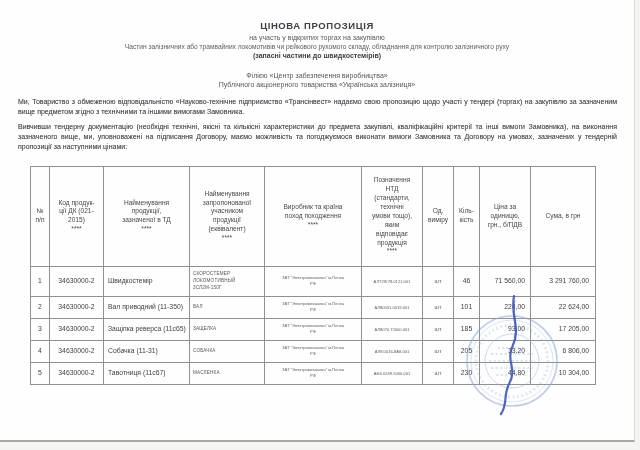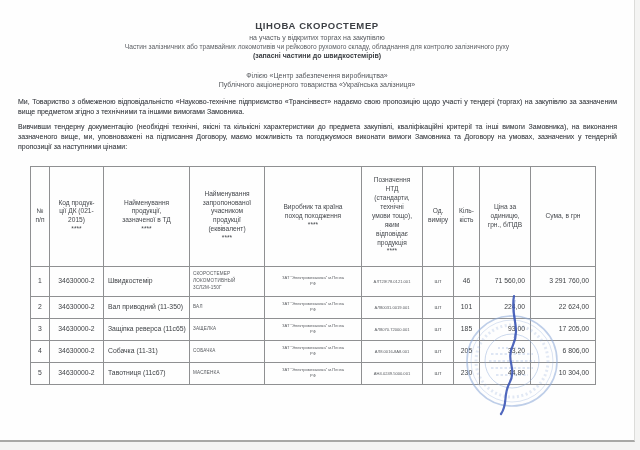--- a/index.html
+++ b/index.html
@@ -63,21 +63,21 @@
   
   .stamp{position:absolute;left:458px;top:306px;pointer-events:none;}
   .signature{position:absolute;left:488px;top:290px;pointer-events:none;}
 </style>
 </head>
 <body>
 
 <div class="page">
 
   <div class="doc-head">
-    <div class="doc-title">ЦІНОВА СКОРОСТЕМЕР</div>
+    <div class="doc-title">ЦІНОВА ПРОПОЗИЦІЯ</div>
     <div class="doc-sub1">на участь у відкритих торгах на закупівлю</div>
     <div class="doc-sub2">Частин залізничних або трамвайних локомотивів чи рейкового рухомого складу, обладнання для контролю залізничного руху</div>
     <div class="doc-sub3">(запасні частини до швидкостемірів)</div>
     <div class="doc-addr">
       <div>Філією «Центр забезпечення виробництва»</div>
       <div>Публічного акціонерного товариства «Українська залізниця»</div>
     </div>
   </div>
 
   <div class="intro">

